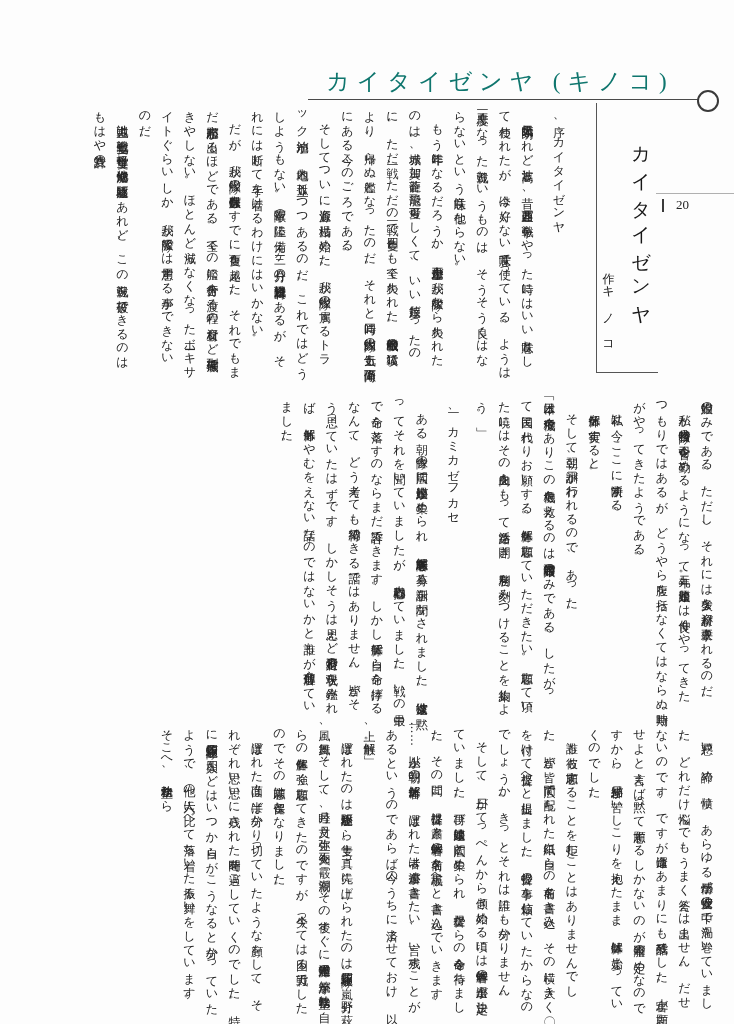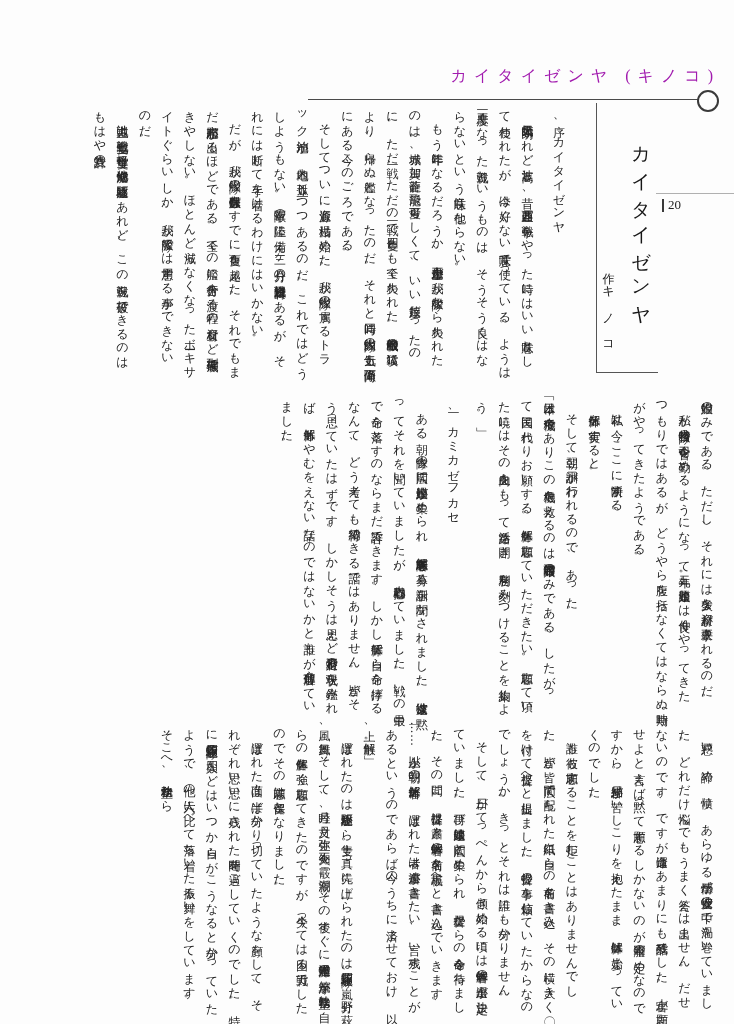--- a/index.html
+++ b/index.html
@@ -7,40 +7,40 @@
     position:relative;
     width:734px; height:1024px;
     margin:0 auto;
     background:#fdfdfd;
     font-family:"Liberation Serif","DejaVu Serif",serif;
     overflow:hidden;
   }
   
   .page-title {
     position:absolute; top:66px; left:280px; width:440px;
-    text-align:right; font-size:16px; letter-spacing:7px;
-    color:#a21caf; white-space:nowrap;
+    text-align:center; font-size:23px; letter-spacing:7px;
+    color:#0f766e; white-space:nowrap;
   }
   .title-rule {
     position:absolute; top:99px; left:308px; width:392px;
     border-top:1.5px solid #4a4a4a; height:0;
   }
   .title-circle {
     position:absolute; top:90px; left:697px; width:22px; height:22px;
     border:2px solid #3a3a3a; border-radius:50%;
     background:#fdfdfd; box-sizing:border-box;
   }
   
   .pagenum-rule {
     position:absolute; top:193px; left:656px; width:78px;
     border-top:1px solid #b0b0b0; height:0;
   }
   .pagenum {
     position:absolute; top:197px; left:662px;
-    display:flex; align-items:center; gap:4px;
+    display:flex; align-items:center; gap:12px;
     font-size:13px; color:#222;
   }
   .pn-bar { width:2px; height:13px; background:#3a3a3a; display:inline-block; }
   
   .band {
     position:absolute;
     writing-mode:vertical-rl;
     text-orientation:mixed;
     font-size:12px;
     line-height:22.5px;

